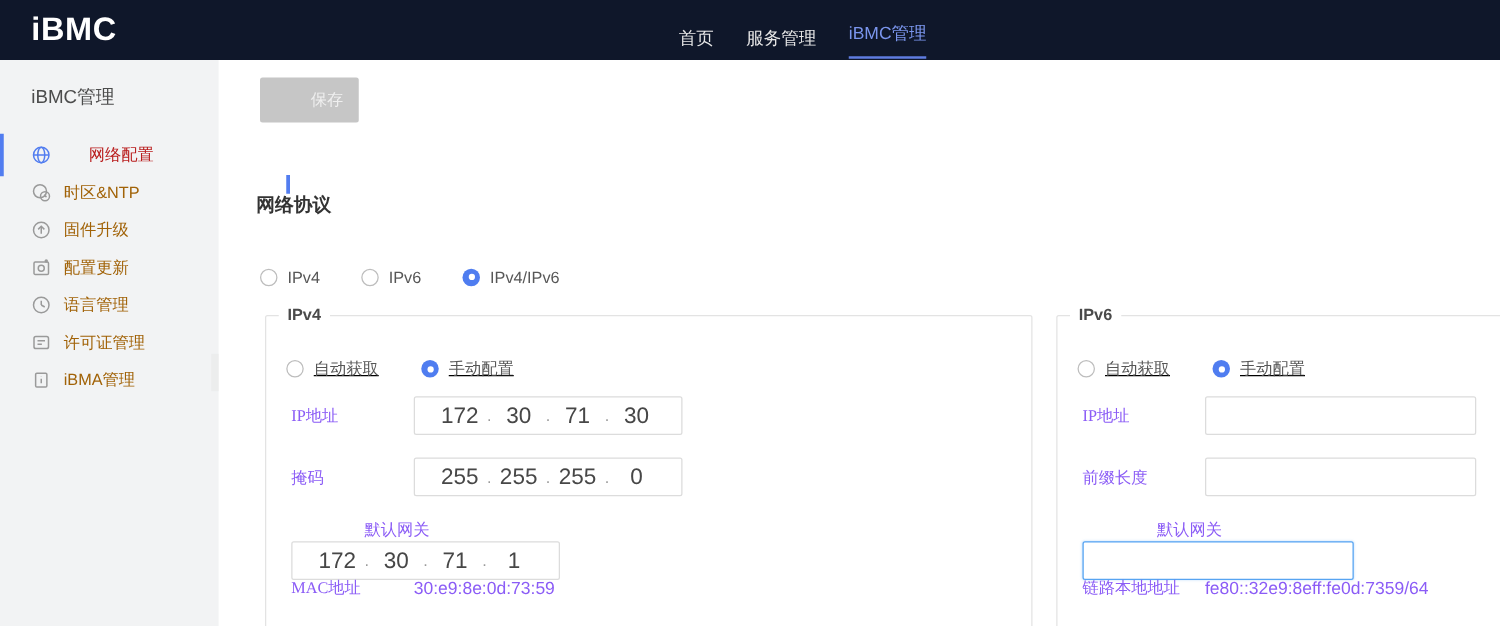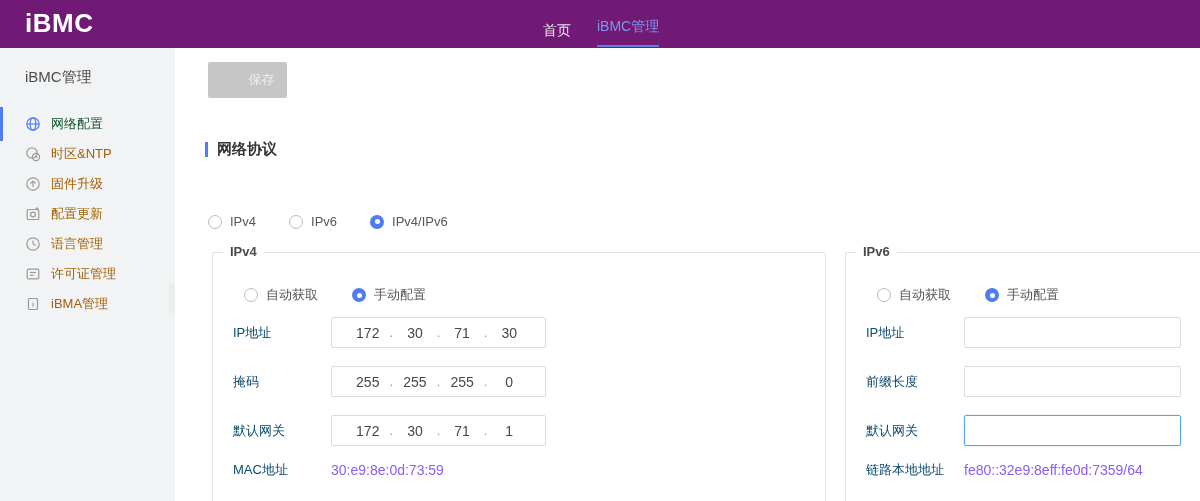--- a/index.html
+++ b/index.html
@@ -1,81 +1,82 @@
 <!DOCTYPE html>
 <html><head>
 <meta charset="utf-8">
 <style>
   * { margin:0; padding:0; box-sizing:border-box; }
   html,body { width:1200px; height:501px; overflow:hidden; font-family:"Liberation Sans","DejaVu Sans",sans-serif; background:#fff; }
 
   
-  .header { position:absolute; left:0; top:0; width:1200px; height:48px; background:#701a75; z-index:10; }
+  .header { position:absolute; left:0; top:0; width:1200px; height:48px; background:#0f172a; z-index:10; }
   .logo { position:absolute; left:25px; top:8px; color:#fff; font-size:26px; font-weight:bold; letter-spacing:0.5px; }
   .topnav { position:absolute; left:543px; top:0; height:48px; display:flex; align-items:center; gap:26px; }
   .topnav .nav-item { color:#e6e6e6; font-size:14px; height:36px; line-height:48px; cursor:pointer; white-space:nowrap; }
   .topnav .nav-item.active { color:#7b96ee; border-bottom:2px solid #5f7ce0; height:46px; line-height:50px; }
 
   
   .sidebar { position:absolute; left:0; top:48px; width:175px; height:453px; background:#f2f3f4; }
   .sidebar-title { padding:20px 0 0 25px; font-size:15px; color:#4c4c4c; }
   .menu { margin-top:22px; }
   .menu-item { position:relative; height:30px; display:flex; align-items:center; padding-left:25px; font-size:13px; color:#a16207; cursor:pointer; }
   .menu-item .mi-icon { width:16px; height:16px; margin-right:10px; color:#9a9a9a; display:inline-flex; }
-  .menu-item.active { color:#14532d; }
+  .menu-item.active { color:#b91c1c;gap:20px; }
   .menu-item.active .mi-icon { color:#527df0; }
   .menu-item.active::before { content:""; position:absolute; left:0; top:-2px; width:3px; height:34px; background:#527df0; }
   .collapse-tab { position:absolute; right:-16px; top:235px; width:22px; height:30px; background:#eceded; border-radius:0 8px 8px 0; display:flex; align-items:center; justify-content:center; color:#3f7ef0; font-size:16px; cursor:pointer; }
 
   
   .main { position:absolute; left:175px; top:48px; width:1025px; height:453px; background:#fff; }
   .save-btn { position:absolute; left:33px; top:14px; width:79px; height:36px; background:#c6c6c6; color:#efefef; font-size:13px; border:none; border-radius:2px; cursor:pointer;padding-left:28px; }
-  .section-head { position:absolute; left:30px; top:92px; display:flex; align-items:center; }
+  .section-head { position:absolute; left:30px; top:92px; display:flex; align-items:center;flex-direction:column; }
   .section-bar { width:3px; height:15px; background:#527df0; margin-right:9px; }
   .section-title { font-size:15px; font-weight:bold; color:#333; }
 
   
   .radio { display:inline-flex; align-items:center; cursor:pointer; }
   .radio .dot { width:14px; height:14px; border-radius:50%; border:1px solid #bdbdbd; background:#fff; margin-right:8px; position:relative; flex:none; }
   .radio.selected .dot { border:none; background:#4f7df0; }
   .radio.selected .dot::after { content:""; position:absolute; left:4.5px; top:4.5px; width:5px; height:5px; border-radius:50%; background:#fff; }
   .radio .rlabel { font-size:13px; color:#575757; }
 
   .proto-row { position:absolute; left:33px; top:166px; display:flex; }
   .proto-row .radio { margin-right:33px; }
 
   
   .panels { position:absolute; left:37px; top:204px; display:flex; gap:19px; }
   .panel { position:relative; border:1px solid #e3e3e3; border-radius:2px; height:285px; }
   .panel.ipv4 { width:614px; }
   .panel.ipv6 { width:392px; }
   .legend { position:absolute; top:-9px; left:10px; background:#fff; padding:0 7px; font-size:13px; font-weight:600; color:#4a4a4a; }
-  .mode-row { position:absolute; left:31px; top:33px; display:flex; }
+  .mode-row { position:absolute; left:16px; top:33px; display:flex;text-decoration:underline; }
   .mode-row .radio { margin-right:34px; }
 
   .field-row { position:absolute; left:20px; display:flex; align-items:center; }
-  .f-label { width:98px; font-size:13px; color:#0c4a6e; flex:none; }
-  .row1 { top:64px; } .row2 { top:113px; } .row3 { top:162px; } .row4 { top:208px; }
+  .f-label { width:98px; font-size:13px; color:#8b5cf6; flex:none;font-family:Liberation Serif, serif; }
+  .row1 { top:64px; } .row2 { top:113px; } .row3 { top:162px;flex-direction:column; } .row4 { top:208px; }
 
   .ip-box { width:215px; height:31px; border:1px solid #dcdcdc; border-radius:2px; background:#fff; display:flex; align-items:center; padding:0 14px; cursor:text; }
-  .octet { flex:1; text-align:center; font-size:14px; color:#474747; }
+  .octet { flex:1; text-align:center; font-size:18px; color:#474747; }
   .ip-sep { color:#9a9a9a; font-size:13px; }
 
   .txt-input { width:217px; height:31px; border:1px solid #dcdcdc; border-radius:2px; background:#fff; font-size:14px; color:#474747; padding:0 8px; outline:none; }
   .txt-input.focused { border:1px solid #57a4f2; box-shadow:0 0 2px rgba(87,164,242,.4); }
 
   .static-val { font-size:14px; color:#8b5cf6; }
 </style>
 </head>
 <body>
 
 <div class="header">
   <div class="logo">iBMC</div>
   <div class="topnav">
     <div class="nav-item">首页</div>
+    <div class="nav-item">服务管理</div>
     <div class="nav-item active">iBMC管理</div>
   </div>
 </div>
 
 <div class="sidebar">
   <div class="sidebar-title">iBMC管理</div>
   <div class="menu">
     <div class="menu-item active">
       <span class="mi-icon">
         <svg viewBox="0 0 16 16" width="16" height="16" fill="none" stroke="currentColor" stroke-width="1.2">

